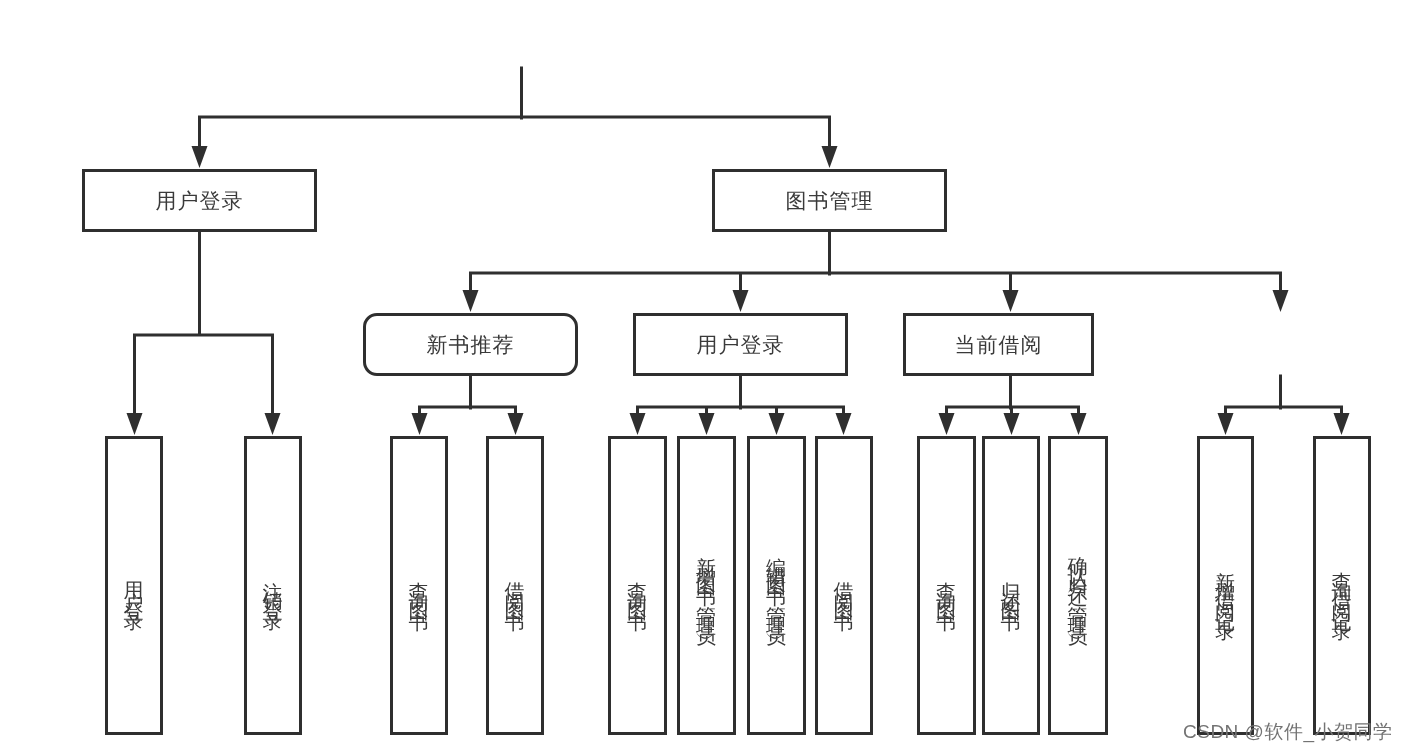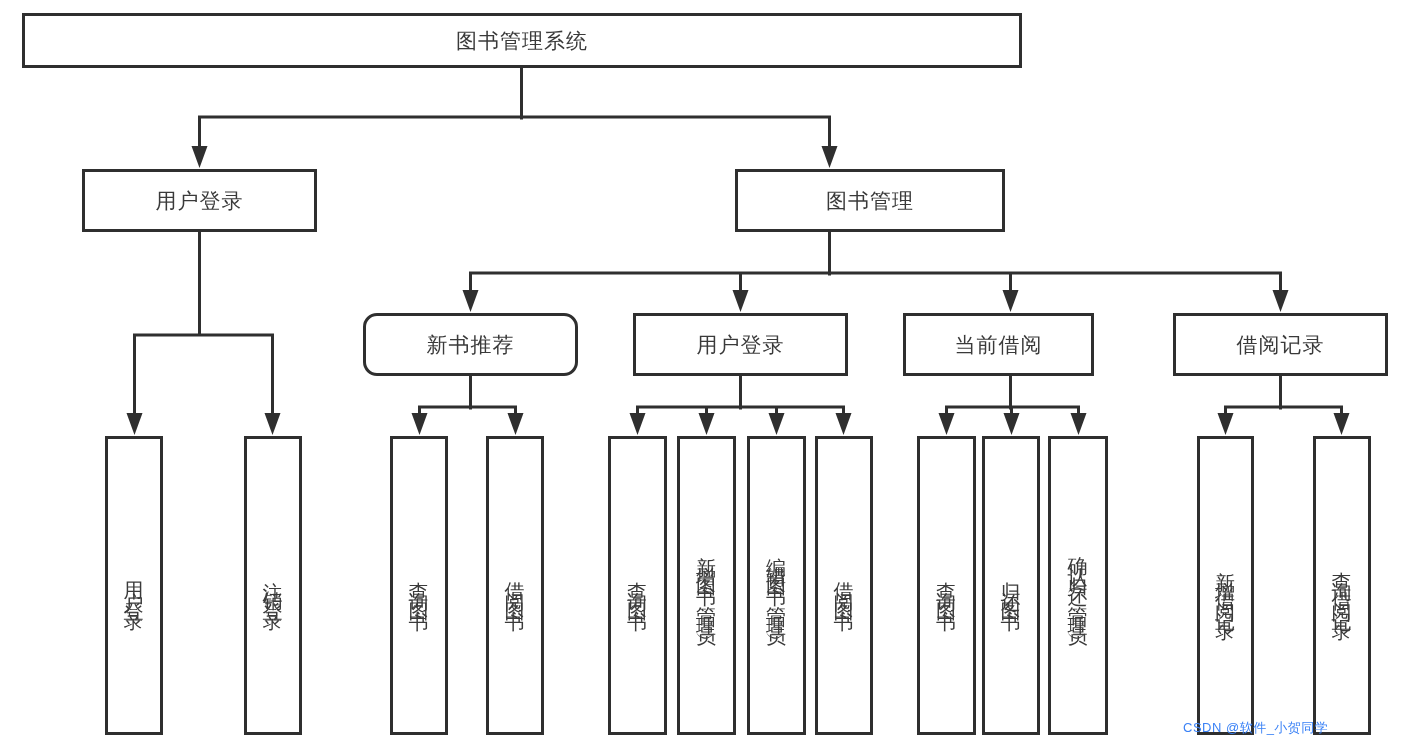--- a/index.html
+++ b/index.html
@@ -44,22 +44,22 @@
     white-space:nowrap;
   }
   .connectors{
     position:absolute;
     left:0;top:0;
     z-index:1;
   }
   .watermark{
     position:absolute;
     left:1183px;top:719px;
-    font-size:13px;
-    color:#3b82f6;
+    font-size:19px;
+    color:#737373;
     letter-spacing:0.5px;
     z-index:3;
     white-space:nowrap;
   }
 </style>
 </head>
 <body>
 
 <div class="stage">
 
@@ -111,42 +111,36 @@
              M698.5 413 L714.5 413 L706.5 435 Z
              M768.5 413 L784.5 413 L776.5 435 Z
              M835.5 413 L851.5 413 L843.5 435 Z
              M938.5 413 L954.5 413 L946.5 435 Z
              M1003.5 413 L1019.5 413 L1011.5 435 Z
              M1070.5 413 L1086.5 413 L1078.5 435 Z
              M1217.5 413 L1233.5 413 L1225.5 435 Z
              M1333.5 413 L1349.5 413 L1341.5 435 Z"></path>
   </svg>
 
-  <div class="node" style="left:22px;top:13px;width:1000px;height:55px;">
-    <span>图书管理系统</span>
-  </div>
 
   <div class="node" style="left:82px;top:169px;width:235px;height:63px;">
     <span>用户登录</span>
   </div>
-  <div class="node" style="left:735px;top:169px;width:270px;height:63px;">
+  <div class="node" style="left:712px;top:169px;width:235px;height:63px;">
     <span>图书管理</span>
   </div>
 
   <div class="node" style="left:363px;top:313px;width:215px;height:63px;border-radius:14px;">
     <span>新书推荐</span>
   </div>
   <div class="node" style="left:633px;top:313px;width:215px;height:63px;">
     <span>用户登录</span>
   </div>
   <div class="node" style="left:903px;top:313px;width:191px;height:63px;">
     <span>当前借阅</span>
-  </div>
-  <div class="node" style="left:1173px;top:313px;width:215px;height:63px;">
-    <span>借阅记录</span>
   </div>
 
   <div class="vnode" style="left:105px;top:436px;width:58px;height:299px;">
     <span class="vtext">用户登录</span>
   </div>
   <div class="vnode" style="left:244px;top:436px;width:58px;height:299px;">
     <span class="vtext">注销登录</span>
   </div>
 
   <div class="vnode" style="left:390px;top:436px;width:58px;height:299px;">

